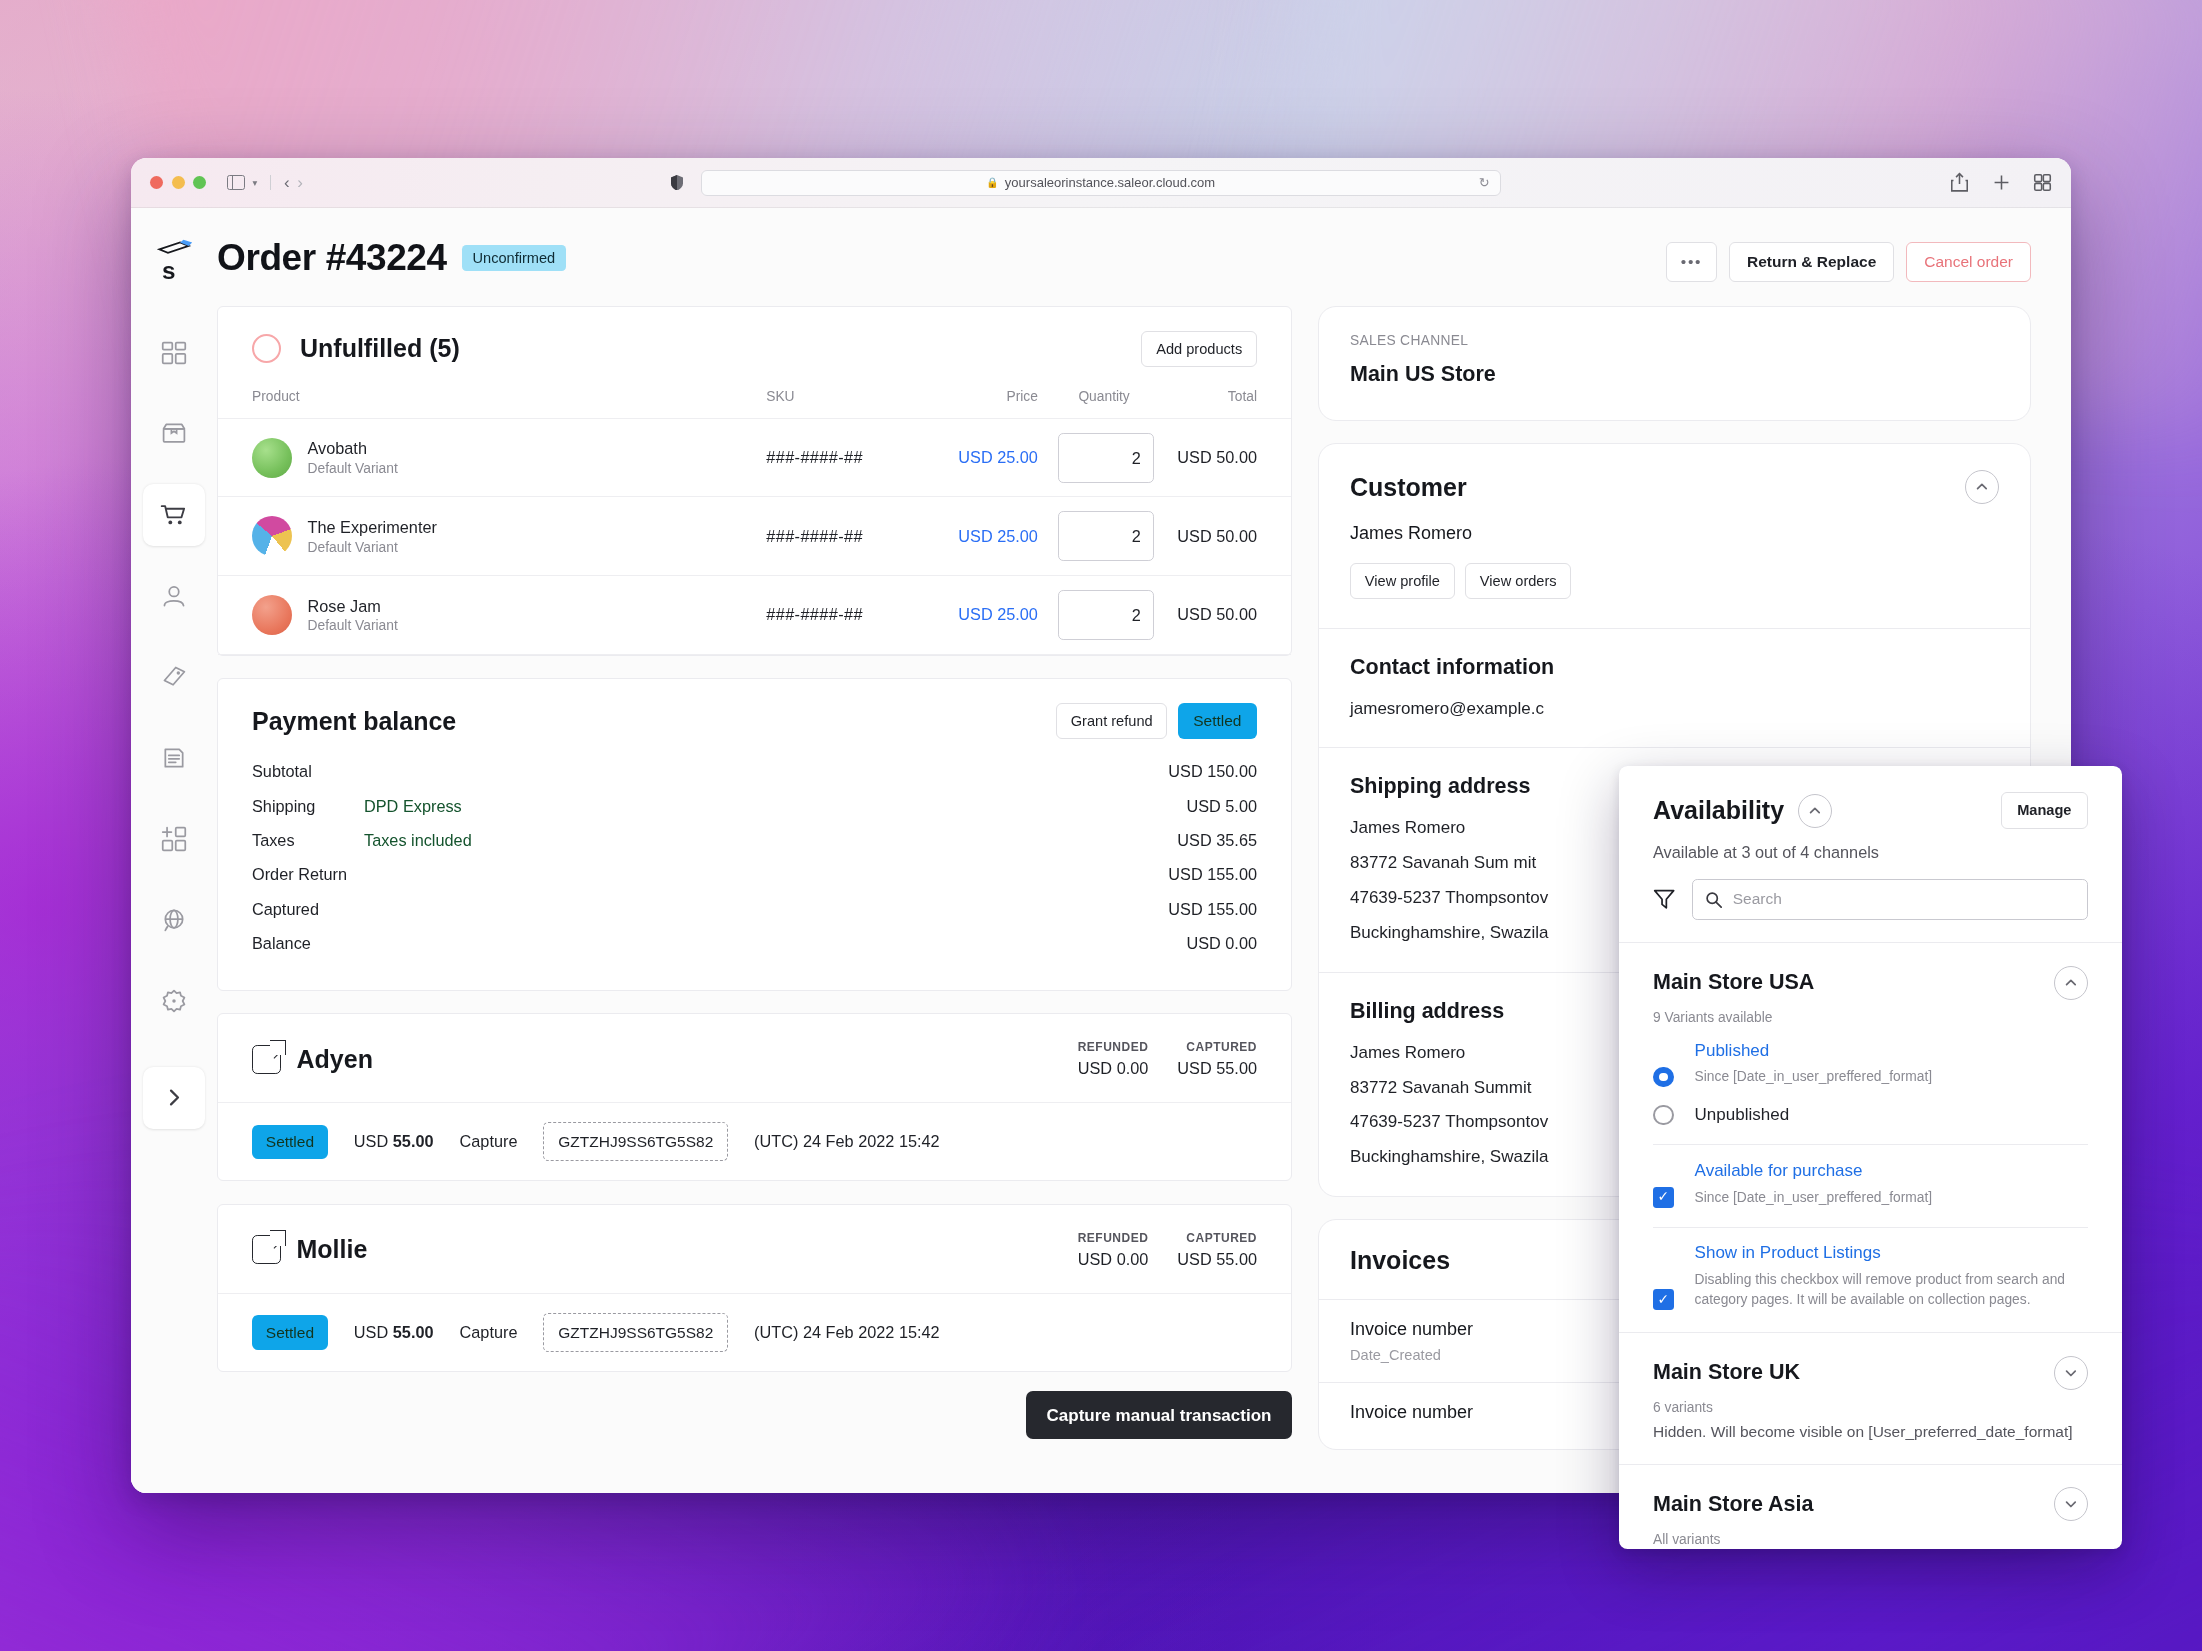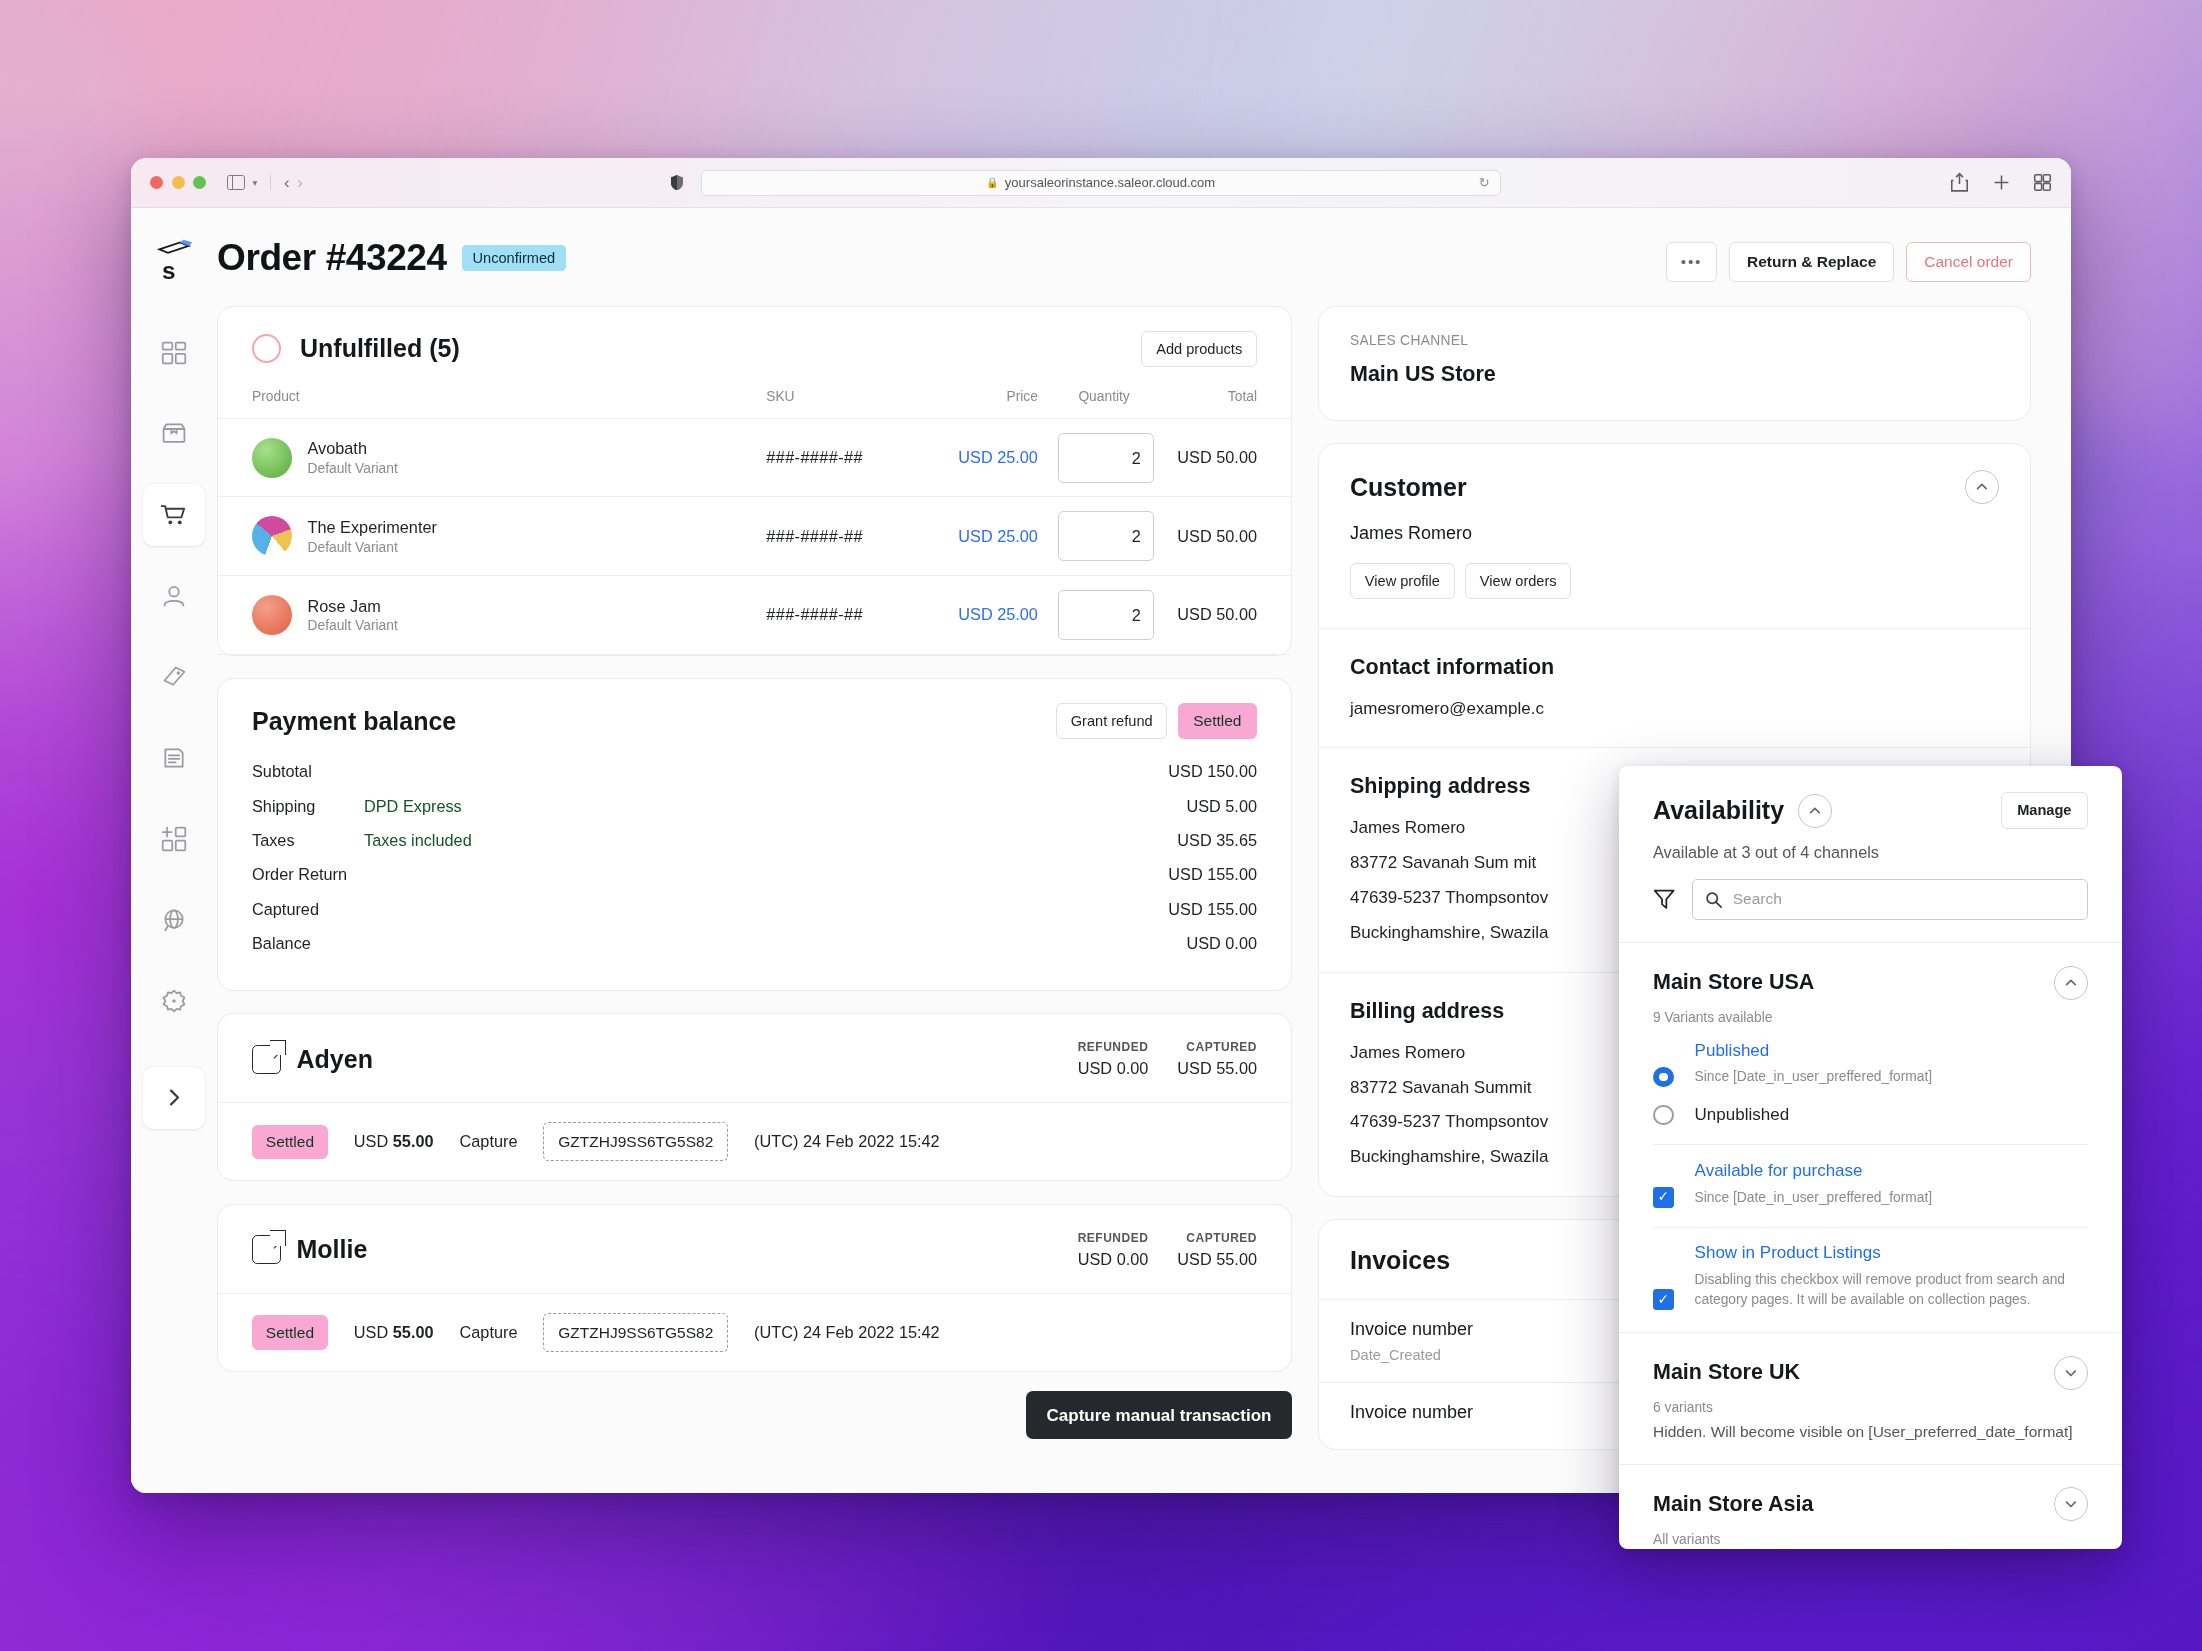--- a/index.html
+++ b/index.html
@@ -133,21 +133,21 @@
   }
   .btn.icon-only { padding: 11.2px 13.8px; color:#6a6a72; font-weight:400; letter-spacing:1.7px;}
   .btn.danger { color:#e8737a; border-color:#f2b9bd; font-weight:400; }
   .btn.sm { font-size: 14.6px; padding: 9.5px 13.8px; font-weight: 400;}
 
   .cols { display: flex; gap: 26px; margin-top: 24px; }
   .col-main { width: 1075px; flex: 0 0 1075px; }
   .col-side { flex: 1; }
 
   .card {
-    background:#fff; border:0.9px solid #ebebef; border-radius: 16px;
+    background:#fff; border:0.9px solid #ebebef; border-radius: 6px;
     margin-bottom: 22.4px;
   }
   .card-head {
     display:flex; align-items:center; padding: 24px 34px 22.4px 34px;
   }
   .circle-ic {
     width: 29px; height: 29px; border-radius: 50%;
     border: 2.6px solid #f7a7a9; margin-right: 19px;
   }
   .card-title { font-size: 25px; font-weight: 700; color:#16181d; }
@@ -182,21 +182,21 @@
   th.total { padding-right: 34px; }
   th.qty-h { padding-right: 24px; }
 
   
   .pb-body { padding: 0 34px 29px 34px; }
   .pb-row { display:flex; align-items:center; padding: 7.7px 0; font-size: 16.3px; }
   .pb-label { width: 112px; color:#1f2127; }
   .pb-sub { color:#14532d; flex:1; }
   .pb-val { width: 413px; text-align:right; color:#1f2127; }
   .pill-settled {
-    background:#f9a8d4; color:#12351f; font-size:15.5px;
+    background:#0ea5e9; color:#12351f; font-size:15.5px;
     padding: 10.3px 15.5px; border-radius: 6px; line-height:1;
   }
 
   
   .tx-head { display:flex; align-items:center; padding: 26px 34px 24px 34px; }
   .ext-ic {
     width: 29px; height: 29px; border:1.4px solid #26282e; border-radius: 5.2px;
     margin-right: 15.5px; position: relative;
   }
   .ext-ic:after{

